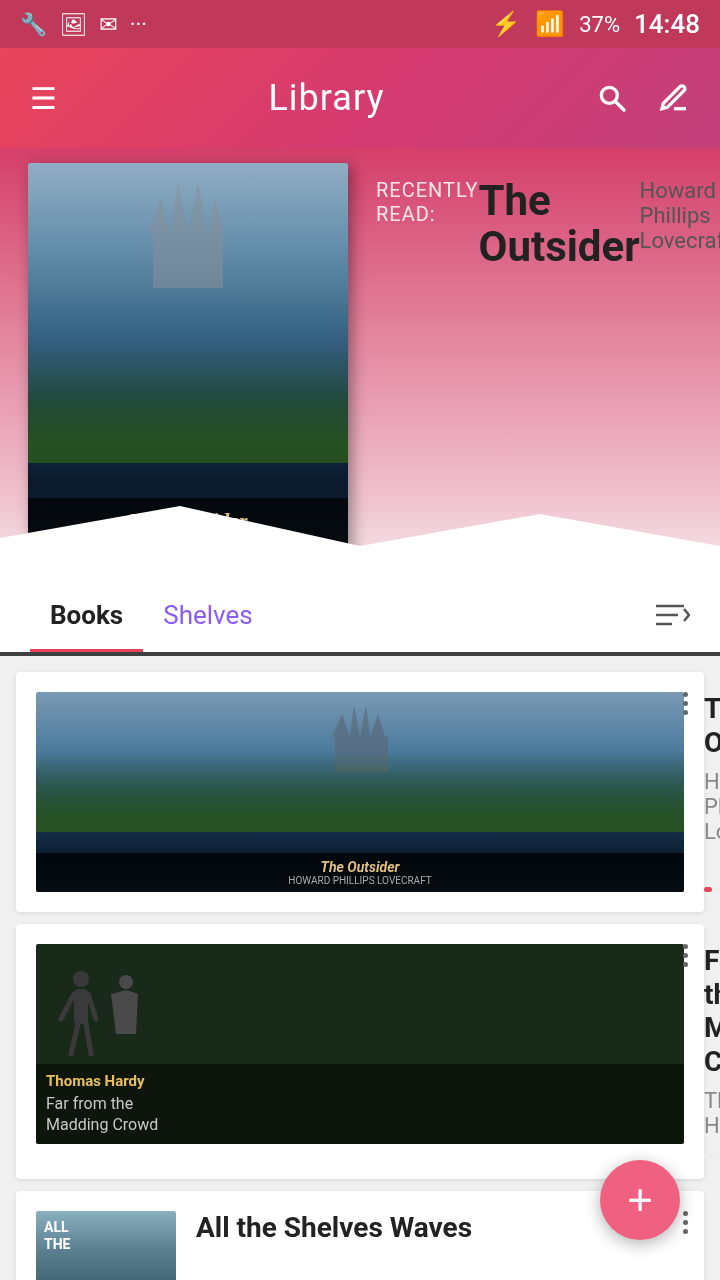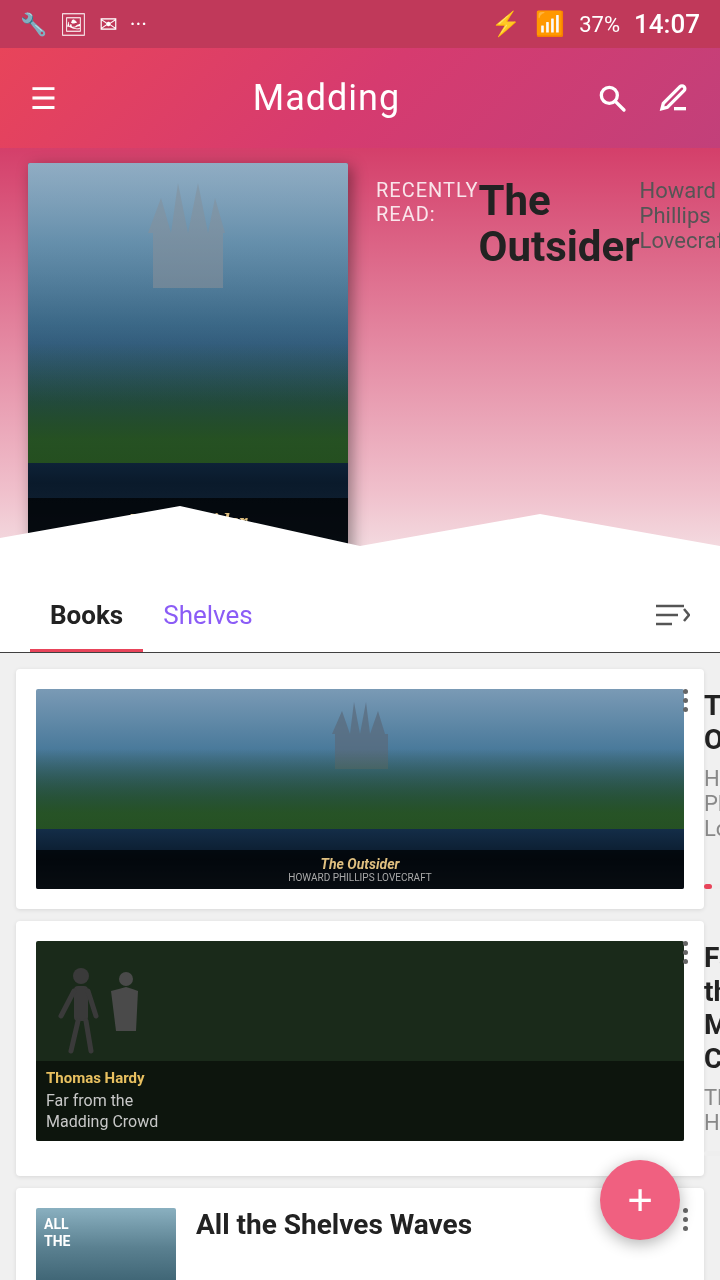--- a/index.html
+++ b/index.html
@@ -179,21 +179,21 @@
       font-size: 28px;
       color: #e8445a;
     }
 
     
     .tabs-bar {
       background: white;
       display: flex;
       align-items: center;
       padding: 0 30px;
-      border-bottom: 1px solid #404040;
+      border-bottom: 4px solid #404040;
       position: relative;
       z-index: 10;
     }
     .tab {
       font-size: 26px;
       padding: 22px 20px;
       cursor: pointer;
       color: #8b5cf6;
       font-weight: 400;
       position: relative;
@@ -399,27 +399,27 @@
   <div class="status-left">
     <span>🔧</span>
     <span>🖼</span>
     <span>✉</span>
     <span>···</span>
   </div>
   <div class="status-right">
     <span>⚡</span>
     <span>📶</span>
     <span class="status-battery">37%</span>
-    <span class="status-time">14:07</span>
+    <span class="status-time">14:48</span>
   </div>
 </div>
 
 <div class="top-bar">
   <button class="icon-btn">☰</button>
-  <span class="top-bar-title">Madding</span>
+  <span class="top-bar-title">Library</span>
   <div class="top-bar-icons">
     <button class="icon-btn">
       <svg width="32" height="32" viewBox="0 0 24 24" fill="white">
         <circle cx="10" cy="10" r="6" fill="none" stroke="white" stroke-width="2.5"></circle>
         <line x1="14.5" y1="14.5" x2="21" y2="21" stroke="white" stroke-width="2.5" stroke-linecap="round"></line>
       </svg>
     </button>
     <button class="icon-btn">
       <svg width="32" height="32" viewBox="0 0 24 24" fill="none" stroke="white" stroke-width="2.5">
         <path d="M12 20h9"></path>

